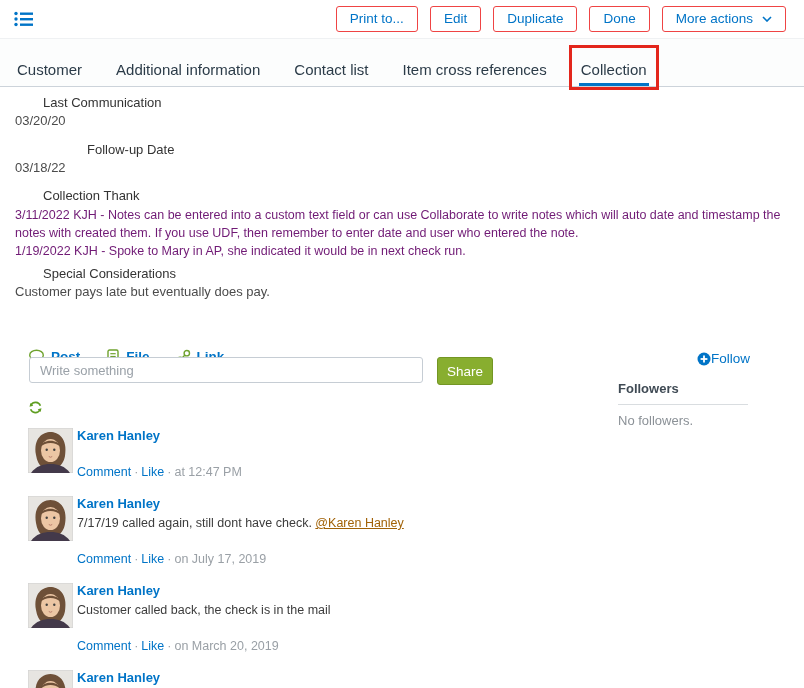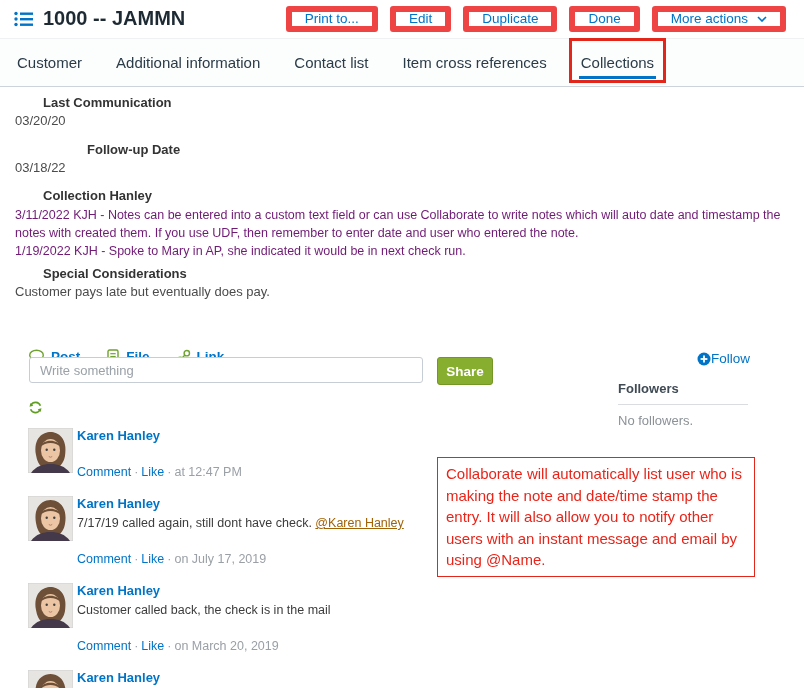--- a/index.html
+++ b/index.html
@@ -4,49 +4,49 @@
 <style>
   html,body{margin:0;padding:0;background:#fff;}
   body{width:804px;height:688px;font-family:"Liberation Sans",sans-serif;color:#333;}
   .page{position:relative;width:804px;height:688px;overflow:hidden;background:#fff;}
 
   
   .header{position:absolute;top:0;left:0;right:0;height:37px;display:flex;align-items:center;
           padding:0 18px 0 14px;box-sizing:border-box;background:#fff;}
   .title{font-size:20px;font-weight:bold;color:#1e2a33;margin-left:10px;white-space:nowrap;}
   .hbuttons{margin-left:auto;display:flex;gap:12px;}
-  .btn{display:flex;align-items:center;gap:9px;padding:0 13px;height:26px;border:6px solid #ef4444;
+  .btn{display:flex;align-items:center;gap:9px;padding:0 13px;height:26px;border:1px solid #ef4444;
        border-radius:3px;background:#fff;color:#0074c7;font-size:13.5px;font-family:"Liberation Sans",sans-serif;
        cursor:pointer;white-space:nowrap;}
 
   
   .tabstrip{position:absolute;top:38px;left:0;right:0;height:49px;background:#fcfdfd;
-            border-top:1px solid #eff1f3;border-bottom:1px solid #ccd3da;display:flex;align-items:center;
+            border-top:1px solid #eff1f3;border-bottom:1px solid #ccd3da;display:flex;align-items:flex-end;
             padding-left:15px;gap:30px;box-sizing:border-box;}
   .tab{font-size:15px;color:#2b3b48;cursor:pointer;padding:8px 2px;white-space:nowrap;}
   .tab.active{position:relative;padding-bottom:5px;border-bottom:3px solid #0074c7;}
   .tab-red-box{position:absolute;left:-10px;right:-10px;top:-8px;bottom:-7px;border:3px solid #e3261c;
                pointer-events:none;}
 
   
   .abs{position:absolute;left:15px;}
-  .lbl{font-weight:bold;font-size:13px;color:#333;padding-left:28px;}
+  .lbl{font-weight:normal;font-size:13px;color:#333;padding-left:28px;}
   .val{font-size:13px;color:#4b4b4b;}
   .notes{font-size:12.5px;color:#701a75;line-height:18px;width:782px;}
 
   
   .collab{position:absolute;top:330px;left:0;right:0;bottom:0;}
   .actions{position:absolute;top:19px;left:28px;display:flex;gap:26px;}
   .action{display:flex;align-items:center;gap:6px;color:#0074c7;font-weight:bold;font-size:13.5px;cursor:pointer;}
   .composer{position:absolute;top:27px;left:29px;width:394px;height:26px;border:1px solid #c6cdd4;
             border-radius:3px;box-sizing:border-box;padding:0 10px;font-size:13px;color:#333;
             font-family:"Liberation Sans",sans-serif;}
   .composer::placeholder{color:#9aa1a8;}
   .share{position:absolute;top:27px;left:437px;width:56px;height:28px;background:#88ae2f;
-         border:1px solid #739624;border-radius:3px;color:#fff;font-weight:bold;font-size:13.5px;
+         border:1px solid #739624;border-radius:3px;color:#fff;font-weight:normal;font-size:13.5px;
          font-family:"Liberation Sans",sans-serif;cursor:pointer;}
   .follow{position:absolute;top:21px;right:54px;display:flex;align-items:center;
           color:#0074c7;font-size:13.5px;cursor:pointer;}
   .followers-title{position:absolute;top:51px;left:618px;font-weight:bold;font-size:13px;color:#3f4a54;}
   .followers-divider{position:absolute;top:74px;left:618px;width:130px;border-top:1px solid #d9dde0;}
   .no-followers{position:absolute;top:83px;left:618px;font-size:13px;color:#8b9197;}
   .refresh{position:absolute;top:70px;left:28px;cursor:pointer;line-height:0;}
 
   
   .comments{position:absolute;top:98px;left:28px;width:410px;}
@@ -76,21 +76,20 @@
         <g fill="#0074c7">
           <circle cx="2" cy="2.5" r="1.7"></circle>
             <rect x="6" y="1.5" width="13" height="2.4"></rect>
           <circle cx="2" cy="8" r="1.7"></circle>
             <rect x="6" y="7" width="13" height="2.4"></rect>
           <circle cx="2" cy="13.5" r="1.7"></circle>
             <rect x="6" y="12.5" width="13" height="2.4"></rect>
         </g>
       </svg>
     </span>
-    <span class="title">1000 -- JAMMN</span>
     <div class="hbuttons">
       <button class="btn">Print to...</button>
       <button class="btn">Edit</button>
       <button class="btn">Duplicate</button>
       <button class="btn">Done</button>
       <button class="btn">
         <span>More actions</span>
         <span style="line-height:0;">
           <svg width="10" height="6" viewBox="0 0 10 6">
               <path d="M1 1 L5 5 L9 1" fill="none" stroke="#0074c7" stroke-width="1.6"></path>
@@ -99,32 +98,32 @@
       </button>
     </div>
   </div>
 
   <div class="tabstrip">
     <span class="tab">Customer</span>
     <span class="tab">Additional information</span>
     <span class="tab">Contact list</span>
     <span class="tab">Item cross references</span>
     <span class="tab active">
-      <span>Collections</span>
+      <span>Collection</span>
       <span class="tab-red-box"></span>
     </span>
   </div>
 
   <div class="abs lbl" style="top:95px;">Last Communication</div>
   <div class="abs val" style="top:113px;">03/20/20</div>
 
   <div class="abs lbl" style="top:142px;margin-left:44px;">Follow-up Date</div>
   <div class="abs val" style="top:160px;">03/18/22</div>
 
-  <div class="abs lbl" style="top:188px;">Collection Hanley</div>
+  <div class="abs lbl" style="top:188px;">Collection Thank</div>
   <div class="abs notes" style="top:206px;">
     <div>3/11/2022 KJH - Notes can be entered into a custom text field or can use Collaborate to write notes which will auto date and timestamp the notes with created them. If you use UDF, then remember to enter date and user who entered the note.</div>
     <div>1/19/2022 KJH - Spoke to Mary in AP, she indicated it would be in next check run.</div>
   </div>
 
   <div class="abs lbl" style="top:266px;">Special Considerations</div>
   <div class="abs val" style="top:284px;">Customer pays late but eventually does pay.</div>
 
   <div class="collab">
 
@@ -269,16 +268,15 @@
           </svg>
         </span>
         <div class="cbody">
           <div class="cname">Karen Hanley</div>
 
         </div>
       </div>
 
     </div>
 
-    <div class="annotation">Collaborate will automatically list user who is making the note and date/time stamp the entry.  It will also allow you to notify other users with an instant message and email by using @Name.</div>
 
   </div>
 </div>
 
 </body></html>

